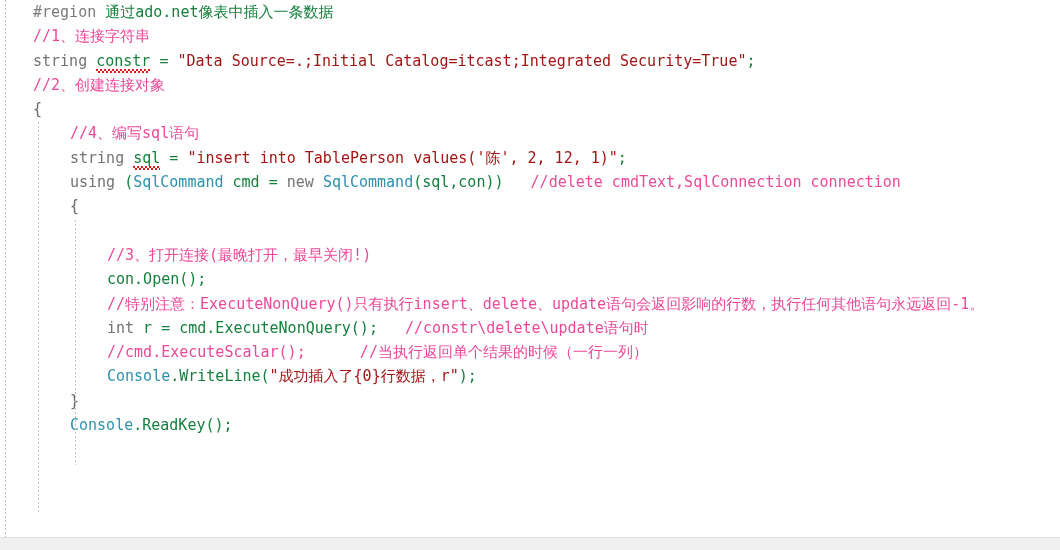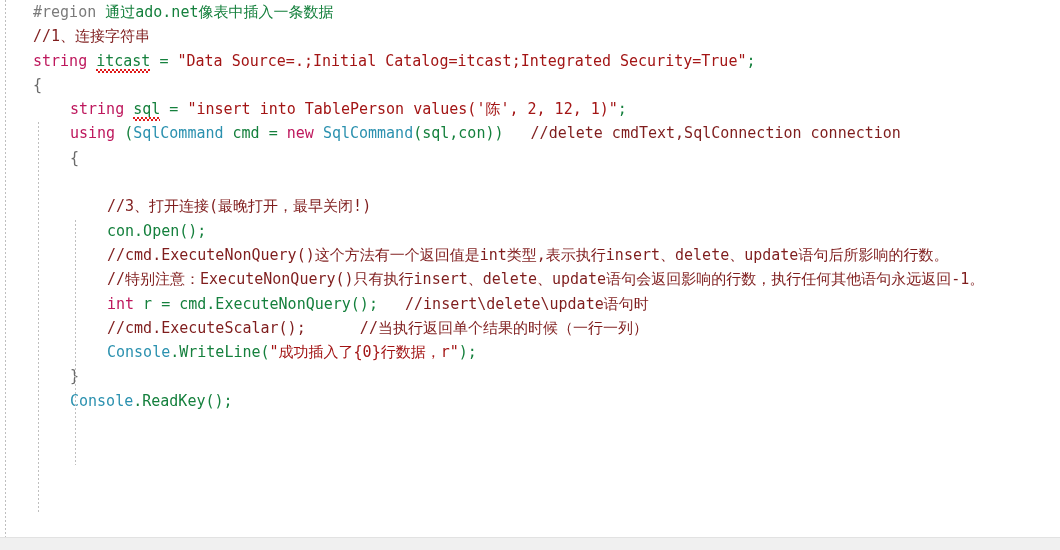--- a/index.html
+++ b/index.html
@@ -45,24 +45,24 @@
     color: #000000;
   }
   .line .txt { display: inline-block; }
 
   
   .pad-0  { padding-left: 33px; }
   .pad-1  { padding-left: 70px; }
   .pad-2  { padding-left: 107px; }
 
   
-  .kw       { color: #be185d; }   
+  .kw       { color: #737373; }   
   .type     { color: #2b91af; }   
   .str      { color: #a31515; }   
-  .cmt      { color: #7f1d1d; }   
+  .cmt      { color: #ec4899; }   
   .pp       { color: #7b7b7b; }   
   .plain    { color: #15803d; }
   .brace    { color: #6a6a6a; }
 
   
   .squig {
     position: relative;
     display: inline-block;
   }
   .squig::after {
@@ -104,31 +104,32 @@
 </style>
 </head>
 <body>
 
 <div id="editor">
 
   <div class="code-area">
     <div id="lines">
         <div class="line pad-0"><span class="txt pp">#region</span><span class="txt plain"> 通过ado.net像表中插入一条数据</span></div>
         <div class="line pad-0"><span class="txt cmt">//1、连接字符串</span></div>
-        <div class="line pad-0"><span class="txt kw">string</span><span class="txt plain"> </span><span class="txt plain squig">itcast</span><span class="txt plain"> = </span><span class="txt str">"Data Source=.;Initial Catalog=itcast;Integrated Security=True"</span><span class="txt plain">;</span></div>
+        <div class="line pad-0"><span class="txt kw">string</span><span class="txt plain"> </span><span class="txt plain squig">constr</span><span class="txt plain"> = </span><span class="txt str">"Data Source=.;Initial Catalog=itcast;Integrated Security=True"</span><span class="txt plain">;</span></div>
+        <div class="line pad-0"><span class="txt cmt">//2、创建连接对象</span></div>
         <div class="line pad-0"><span class="txt brace">{</span></div>
+        <div class="line pad-1"><span class="txt cmt">//4、编写sql语句</span></div>
         <div class="line pad-1"><span class="txt kw">string</span><span class="txt plain"> </span><span class="txt plain squig">sql</span><span class="txt plain"> = </span><span class="txt str">"insert into TablePerson values('陈', 2, 12, 1)"</span><span class="txt plain">;</span></div>
         <div class="line pad-1"><span class="txt kw">using</span><span class="txt plain"> (</span><span class="txt type">SqlCommand</span><span class="txt plain"> cmd = </span><span class="txt kw">new</span><span class="txt plain"> </span><span class="txt type">SqlCommand</span><span class="txt plain">(sql,con))</span><span class="txt cmt">   //delete cmdText,SqlConnection connection</span></div>
         <div class="line pad-1"><span class="txt brace">{</span></div>
         <div class="line pad-2">&nbsp;</div>
         <div class="line pad-2"><span class="txt cmt">//3、打开连接(最晚打开，最早关闭!)</span></div>
         <div class="line pad-2"><span class="txt plain">con.Open();</span></div>
-        <div class="line pad-2"><span class="txt cmt">//cmd.ExecuteNonQuery()这个方法有一个返回值是int类型,表示执行insert、delete、update语句后所影响的行数。</span></div>
         <div class="line pad-2"><span class="txt cmt">//特别注意：ExecuteNonQuery()只有执行insert、delete、update语句会返回影响的行数，执行任何其他语句永远返回-1。</span></div>
-        <div class="line pad-2"><span class="txt kw">int</span><span class="txt plain"> r = cmd.ExecuteNonQuery();</span><span class="txt cmt">   //insert\delete\update语句时</span></div>
+        <div class="line pad-2"><span class="txt kw">int</span><span class="txt plain"> r = cmd.ExecuteNonQuery();</span><span class="txt cmt">   //constr\delete\update语句时</span></div>
         <div class="line pad-2"><span class="txt cmt">//cmd.ExecuteScalar();      //当执行返回单个结果的时候（一行一列）</span></div>
         <div class="line pad-2"><span class="txt type">Console</span><span class="txt plain">.WriteLine(</span><span class="txt str">"成功插入了{0}行数据，r"</span><span class="txt plain">);</span></div>
         <div class="line pad-1"><span class="txt brace">}</span></div>
         <div class="line pad-1"><span class="txt type">Console</span><span class="txt plain">.ReadKey();</span></div>
       </div>
   </div>
 
   <div id="guides">
       <div class="guide" style="left: 5px; top: 0px; height: 538px;"></div>
       <div class="guide" style="left: 38px; top: 122px; height: 392px;"></div>

